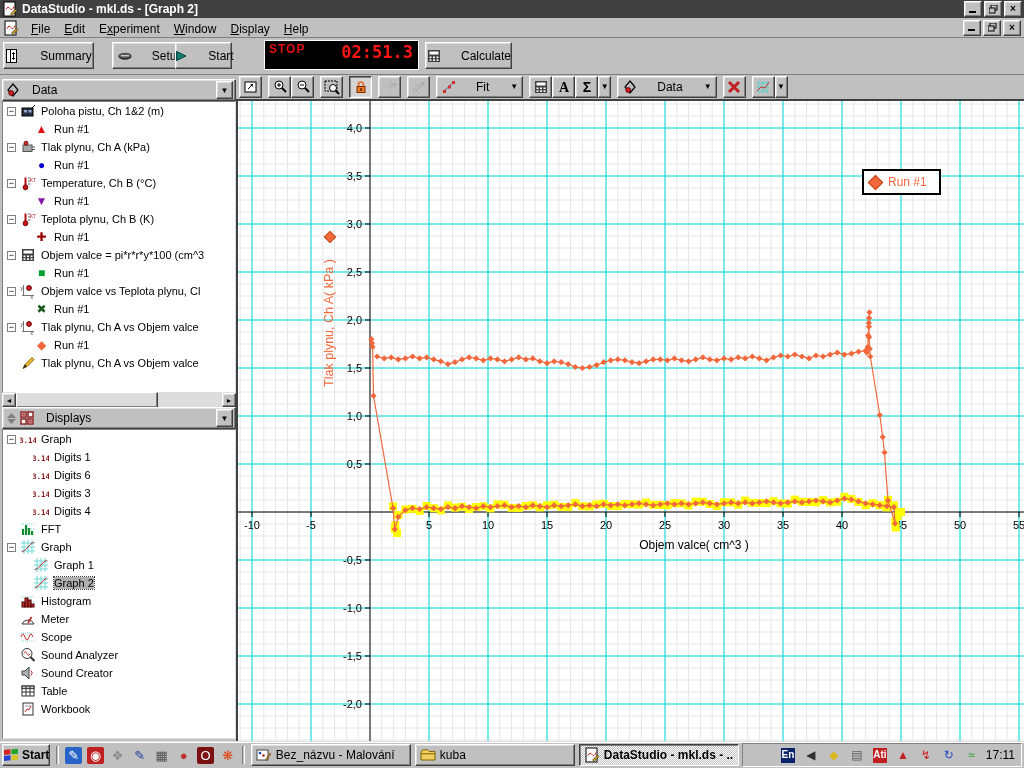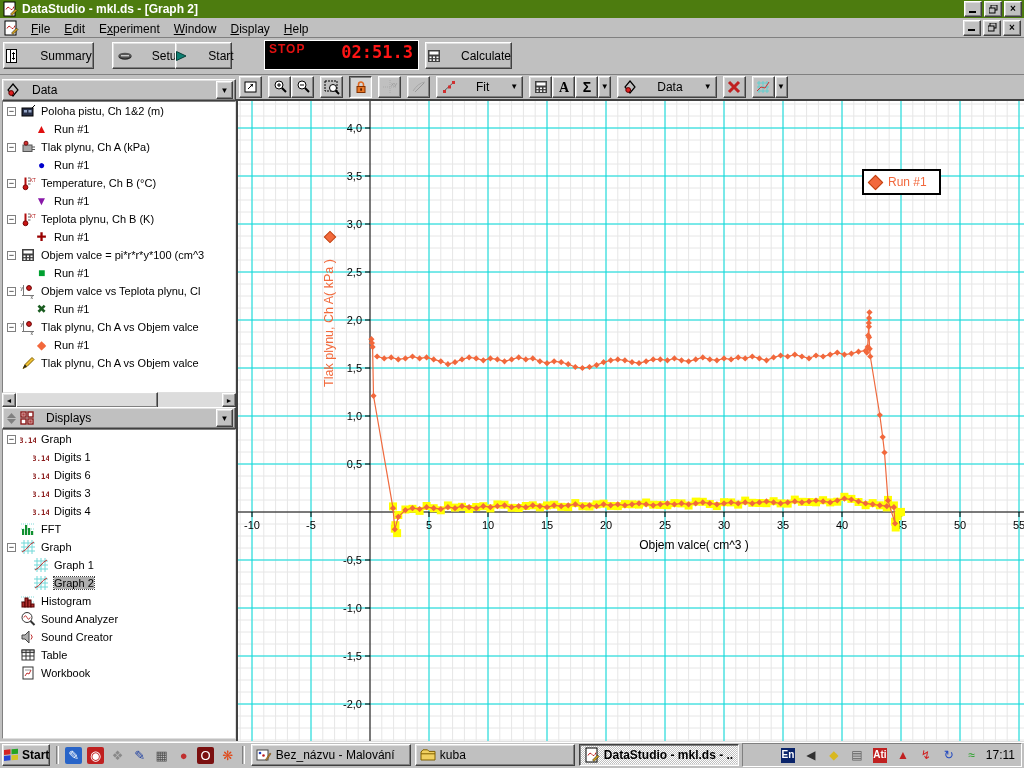--- a/index.html
+++ b/index.html
@@ -6,21 +6,21 @@
     font-family:"Liberation Sans",sans-serif;background:#c0c0c0;}
   #screen{position:relative;width:1024px;height:768px;background:#c0c0c0;}
   .out{border:1px solid;border-color:#ffffff #404040 #404040 #ffffff;
        box-shadow:inset -1px -1px 0 #808080, inset 1px 1px 0 #dfdfdf;}
   .btn{background:#c0c0c0;display:flex;align-items:center;justify-content:center;
        gap:19px;font-size:12px;color:#000;box-sizing:border-box;cursor:default;}
   .pressed{border-color:#404040 #ffffff #ffffff #404040;
        box-shadow:inset 1px 1px 0 #808080, inset -1px -1px 0 #dfdfdf;background:#d4d4d4;}
   .disabled svg{opacity:.45;filter:grayscale(1);}
   
-  #titlebar{position:absolute;left:0;top:0;width:1024px;height:18px;background:#4d7c0f;
+  #titlebar{position:absolute;left:0;top:0;width:1024px;height:18px;background:#404040;
     display:flex;align-items:center;padding:0 2px;box-sizing:border-box;}
   #titlebar .title-text{color:#fff;font-weight:bold;font-size:12px;margin-left:4px;flex:1;
     white-space:nowrap;}
   .winbtns{display:flex;gap:2px;align-items:center;}
   .wbtn{width:16px;height:14px;background:#c0c0c0;display:flex;align-items:center;
     justify-content:center;font-size:10px;font-weight:bold;line-height:1;}
   
   #menubar{position:absolute;left:0;top:18px;width:1024px;height:20px;background:#c0c0c0;
     display:flex;align-items:center;padding:0 3px;box-sizing:border-box;
     border-bottom:1px solid #808080;}
@@ -685,20 +685,45 @@
             </g>
             <g fill="#b03030" stroke="#500">
               <rect x="2" y="9" width="3" height="5"></rect>
               <rect x="5" y="5" width="3" height="9"></rect>
               <rect x="8" y="7" width="3" height="7"></rect>
               <rect x="11" y="11" width="3" height="3"></rect>
             </g>
           </svg>
         </span>
         <span class="tlabel">Histogram</span>
+      </div>
+      <div class="trow">
+        <span class="tslot" style="width:4px"></span>
+        <span class="tslot" style="width:13px"></span>
+        <span class="ticon">
+          <svg width="16" height="16" viewBox="0 0 16 16">
+            <path d="M2 13 A6.5 6.5 0 0 1 14 13 Z" fill="#fff" stroke="#333"></path>
+            <line x1="8" y1="12" x2="11.5" y2="6" stroke="#c02020" stroke-width="1.5"></line>
+          </svg>
+        </span>
+        <span class="tlabel">Meter</span>
+      </div>
+      <div class="trow">
+        <span class="tslot" style="width:4px"></span>
+        <span class="tslot" style="width:13px"></span>
+        <span class="ticon">
+          <svg width="16" height="16" viewBox="0 0 16 16">
+            <g stroke="#80d8d8" stroke-dasharray="1 1">
+              <line x1="1" y1="4" x2="15" y2="4"></line>
+              <line x1="1" y1="12" x2="15" y2="12"></line>
+            </g>
+            <path d="M1 8 q2 -6 4 0 t4 0 t4 0" fill="none" stroke="#c03030"></path>
+          </svg>
+        </span>
+        <span class="tlabel">Scope</span>
       </div>
       <div class="trow">
         <span class="tslot" style="width:4px"></span>
         <span class="tslot" style="width:13px"></span>
         <span class="ticon">
           <svg width="16" height="16" viewBox="0 0 16 16">
             <circle cx="7" cy="6.5" r="5" fill="#fff" stroke="#333"></circle>
             <path d="M3.8 6.5 q1.6 -3.4 3.2 0 t3.2 0" fill="none" stroke="#c03030"></path>
             <line x1="10.5" y1="10" x2="14.5" y2="14" stroke="#333" stroke-width="2"></line>
           </svg>

